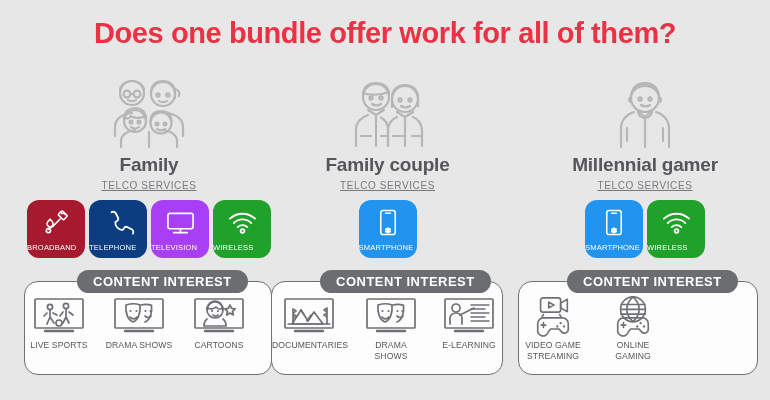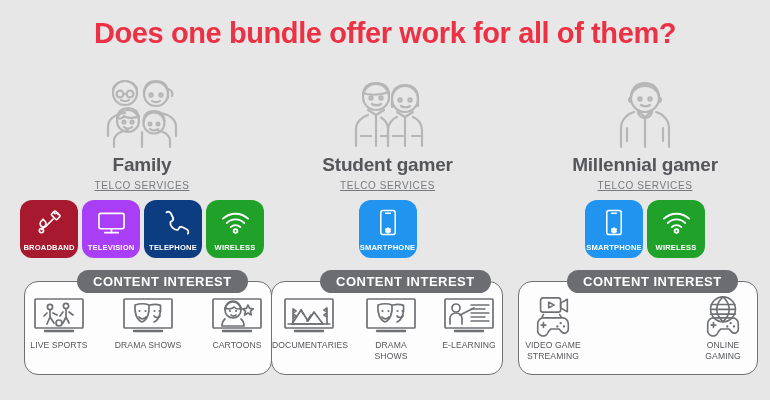--- a/index.html
+++ b/index.html
@@ -16,21 +16,21 @@
     position:absolute;top:17px;left:0;width:770px;
     text-align:center;
     font-size:29px;font-weight:bold;
     letter-spacing:-0.4px;
     color:#ec3145;
     font-family:"Liberation Sans", sans-serif;
   }
 
   
   .persona{position:absolute;top:70px;}
-  .persona.p0{left:7px;width:270px;}
+  .persona.p0{left:14px;width:270px;}
   .persona.p1{left:275px;width:225px;}
   .persona.p2{left:520px;width:250px;}
 
   .avatar{height:78px;display:flex;align-items:flex-end;justify-content:center;}
   .avatar svg{display:block;}
 
   .pname{
     text-align:center;margin-top:6px;
     font-size:19px;font-weight:bold;color:#55565a;
     letter-spacing:-0.2px;
@@ -43,21 +43,21 @@
   .tiles{display:flex;justify-content:center;gap:4px;margin-top:9px;}
   .tile{
     width:58px;height:58px;border-radius:12px;
     position:relative;
     display:flex;flex-direction:column;align-items:center;
     box-sizing:border-box;padding-top:9px;
   }
   .tile .ticon{height:27px;display:flex;align-items:center;justify-content:center;}
   .tile .tlabel{
     position:absolute;bottom:6px;left:0;width:100%;
-    text-align:center;color:#fff;font-weight:bold;
+    text-align:left;color:#fff;font-weight:normal;
     font-size:7.6px;letter-spacing:0.15px;
   }
 
   
   .card{
     position:absolute;top:281px;height:94px;
     background:#fdfdfd;border:1.6px solid #6e7074;
     border-radius:14px;box-sizing:border-box;
   }
   .card.c0{left:24px;width:248px;}
@@ -70,21 +70,21 @@
     background:#6b6d71;color:#ffffff;
     border-radius:12px;
     font-size:13px;font-weight:bold;letter-spacing:0.5px;
     padding:0 16px;white-space:nowrap;
   }
   .badge.b0{left:52px;}
   .badge.b1{left:48px;}
   .badge.b2{left:48px;}
 
   .items{
-    display:flex;justify-content:space-between;align-items:flex-start;
+    display:flex;justify-content:flex-start;align-items:flex-start;
     gap:12px;padding-top:14px;
   }
   .item{width:68px;text-align:center;}
   .item .iicon{height:40px;display:flex;align-items:center;justify-content:center;}
   .item .ilabel{
     margin-top:4px;font-size:8.6px;color:#55565a;
     letter-spacing:0.1px;line-height:1.25;
   }
   .item.wide{width:74px;}
 
@@ -146,38 +146,38 @@
             <rect x="15.5" y="2.5" width="8" height="6" rx="1.2" transform="rotate(45 19.5 5.5)"></rect>
             <path d="M17.2 2.2l1.6 1.6M20.4 3.1l1.6 1.6"></path>
             <path d="M16.8 9.4l-7.4 7.4a3.6 3.6 0 1 1-5.1-5.1l2-2"></path>
             <path d="M6.3 9.7l2 2a3.6 3.6 0 0 1 0 5.1l-3.3 3.3"></path>
             <circle cx="4.6" cy="21.4" r="2.2"></circle>
           </svg>
         </span>
         <span class="tlabel">BROADBAND</span>
       </div>
 
+      <div class="tile" style="background:#0b3d80">
+        <span class="ticon">
+          <svg width="24" height="26" viewBox="0 0 24 26" fill="none" stroke="#fff" stroke-width="1.8" stroke-linecap="round" stroke-linejoin="round">
+            <path d="M5.5 2.2c1.8-1 3.6-.3 4.4 1.3l2 4c.7 1.5.2 3-1.2 3.8l-1.3.8c-.4 1.8.5 4 2 5.6 1.6 1.6 3.8 2.5 5.6 2l.8-1.3c.8-1.4 2.4-1.9 3.8-1.2l4 2c1.6.8 2.3 2.6 1.3 4.4"></path>
+          </svg>
+        </span>
+        <span class="tlabel">TELEPHONE</span>
+      </div>
+
       <div class="tile" style="background:#a83ef5">
         <span class="ticon">
           <svg width="29" height="24" viewBox="0 0 30 24" fill="none" stroke="#fff" stroke-width="1.7" stroke-linecap="round" stroke-linejoin="round">
             <rect x="2" y="2" width="26" height="16" rx="2"></rect>
             <path d="M8 22h14"></path>
               <path d="M15 18v4"></path>
           </svg>
         </span>
         <span class="tlabel">TELEVISION</span>
-      </div>
-
-      <div class="tile" style="background:#0b3d80">
-        <span class="ticon">
-          <svg width="24" height="26" viewBox="0 0 24 26" fill="none" stroke="#fff" stroke-width="1.8" stroke-linecap="round" stroke-linejoin="round">
-            <path d="M5.5 2.2c1.8-1 3.6-.3 4.4 1.3l2 4c.7 1.5.2 3-1.2 3.8l-1.3.8c-.4 1.8.5 4 2 5.6 1.6 1.6 3.8 2.5 5.6 2l.8-1.3c.8-1.4 2.4-1.9 3.8-1.2l4 2c1.6.8 2.3 2.6 1.3 4.4"></path>
-          </svg>
-        </span>
-        <span class="tlabel">TELEPHONE</span>
       </div>
 
       <div class="tile" style="background:#20a12a">
         <span class="ticon">
           <svg width="29" height="22" viewBox="0 0 30 22" fill="none" stroke="#fff" stroke-width="1.9" stroke-linecap="round">
             <path d="M2 6.5C5.5 3.2 10 1.4 15 1.4S24.5 3.2 28 6.5"></path>
             <path d="M6 11c2.5-2.4 5.6-3.7 9-3.7S21.5 8.6 24 11"></path>
             <path d="M10 15.2c1.4-1.3 3.1-2 5-2s3.6.7 5 2"></path>
             <circle cx="15" cy="19.3" r="1.9"></circle>
           </svg>
@@ -209,21 +209,21 @@
         <circle cx="50" cy="24" r="1.6"></circle>
           <circle cx="60" cy="24" r="1.6"></circle>
         <path d="M51 30c2.4 1.8 6.6 1.8 9 0"></path>
         <path d="M47 36l8 5 8-5"></path>
         <path d="M38 70v-16c0-6 4-11 9-13"></path>
         <path d="M72 70v-16c0-6-4-11-9-13"></path>
         <path d="M55 41v29"></path>
         <path d="M43 60h10M62 60h8"></path>
       </svg>
     </div>
-    <div class="pname">Student gamer</div>
+    <div class="pname">Family couple</div>
     <div class="ptelco">TELCO SERVICES</div>
 
     <div class="tiles">
       <div class="tile" style="background:#2094ef">
         <span class="ticon">
           <svg width="18" height="27" viewBox="0 0 18 28" fill="none" stroke="#fff" stroke-width="1.6" stroke-linecap="round" stroke-linejoin="round">
             <rect x="1.5" y="1.5" width="15" height="25" rx="2.4"></rect>
             <path d="M6.5 4.3h5"></path>
             <circle cx="9" cy="22.2" r="1.9"></circle>
             <path d="M9 19.6v5.2M6.6 20.9l4.8 2.6M11.4 20.9l-4.8 2.6"></path>

